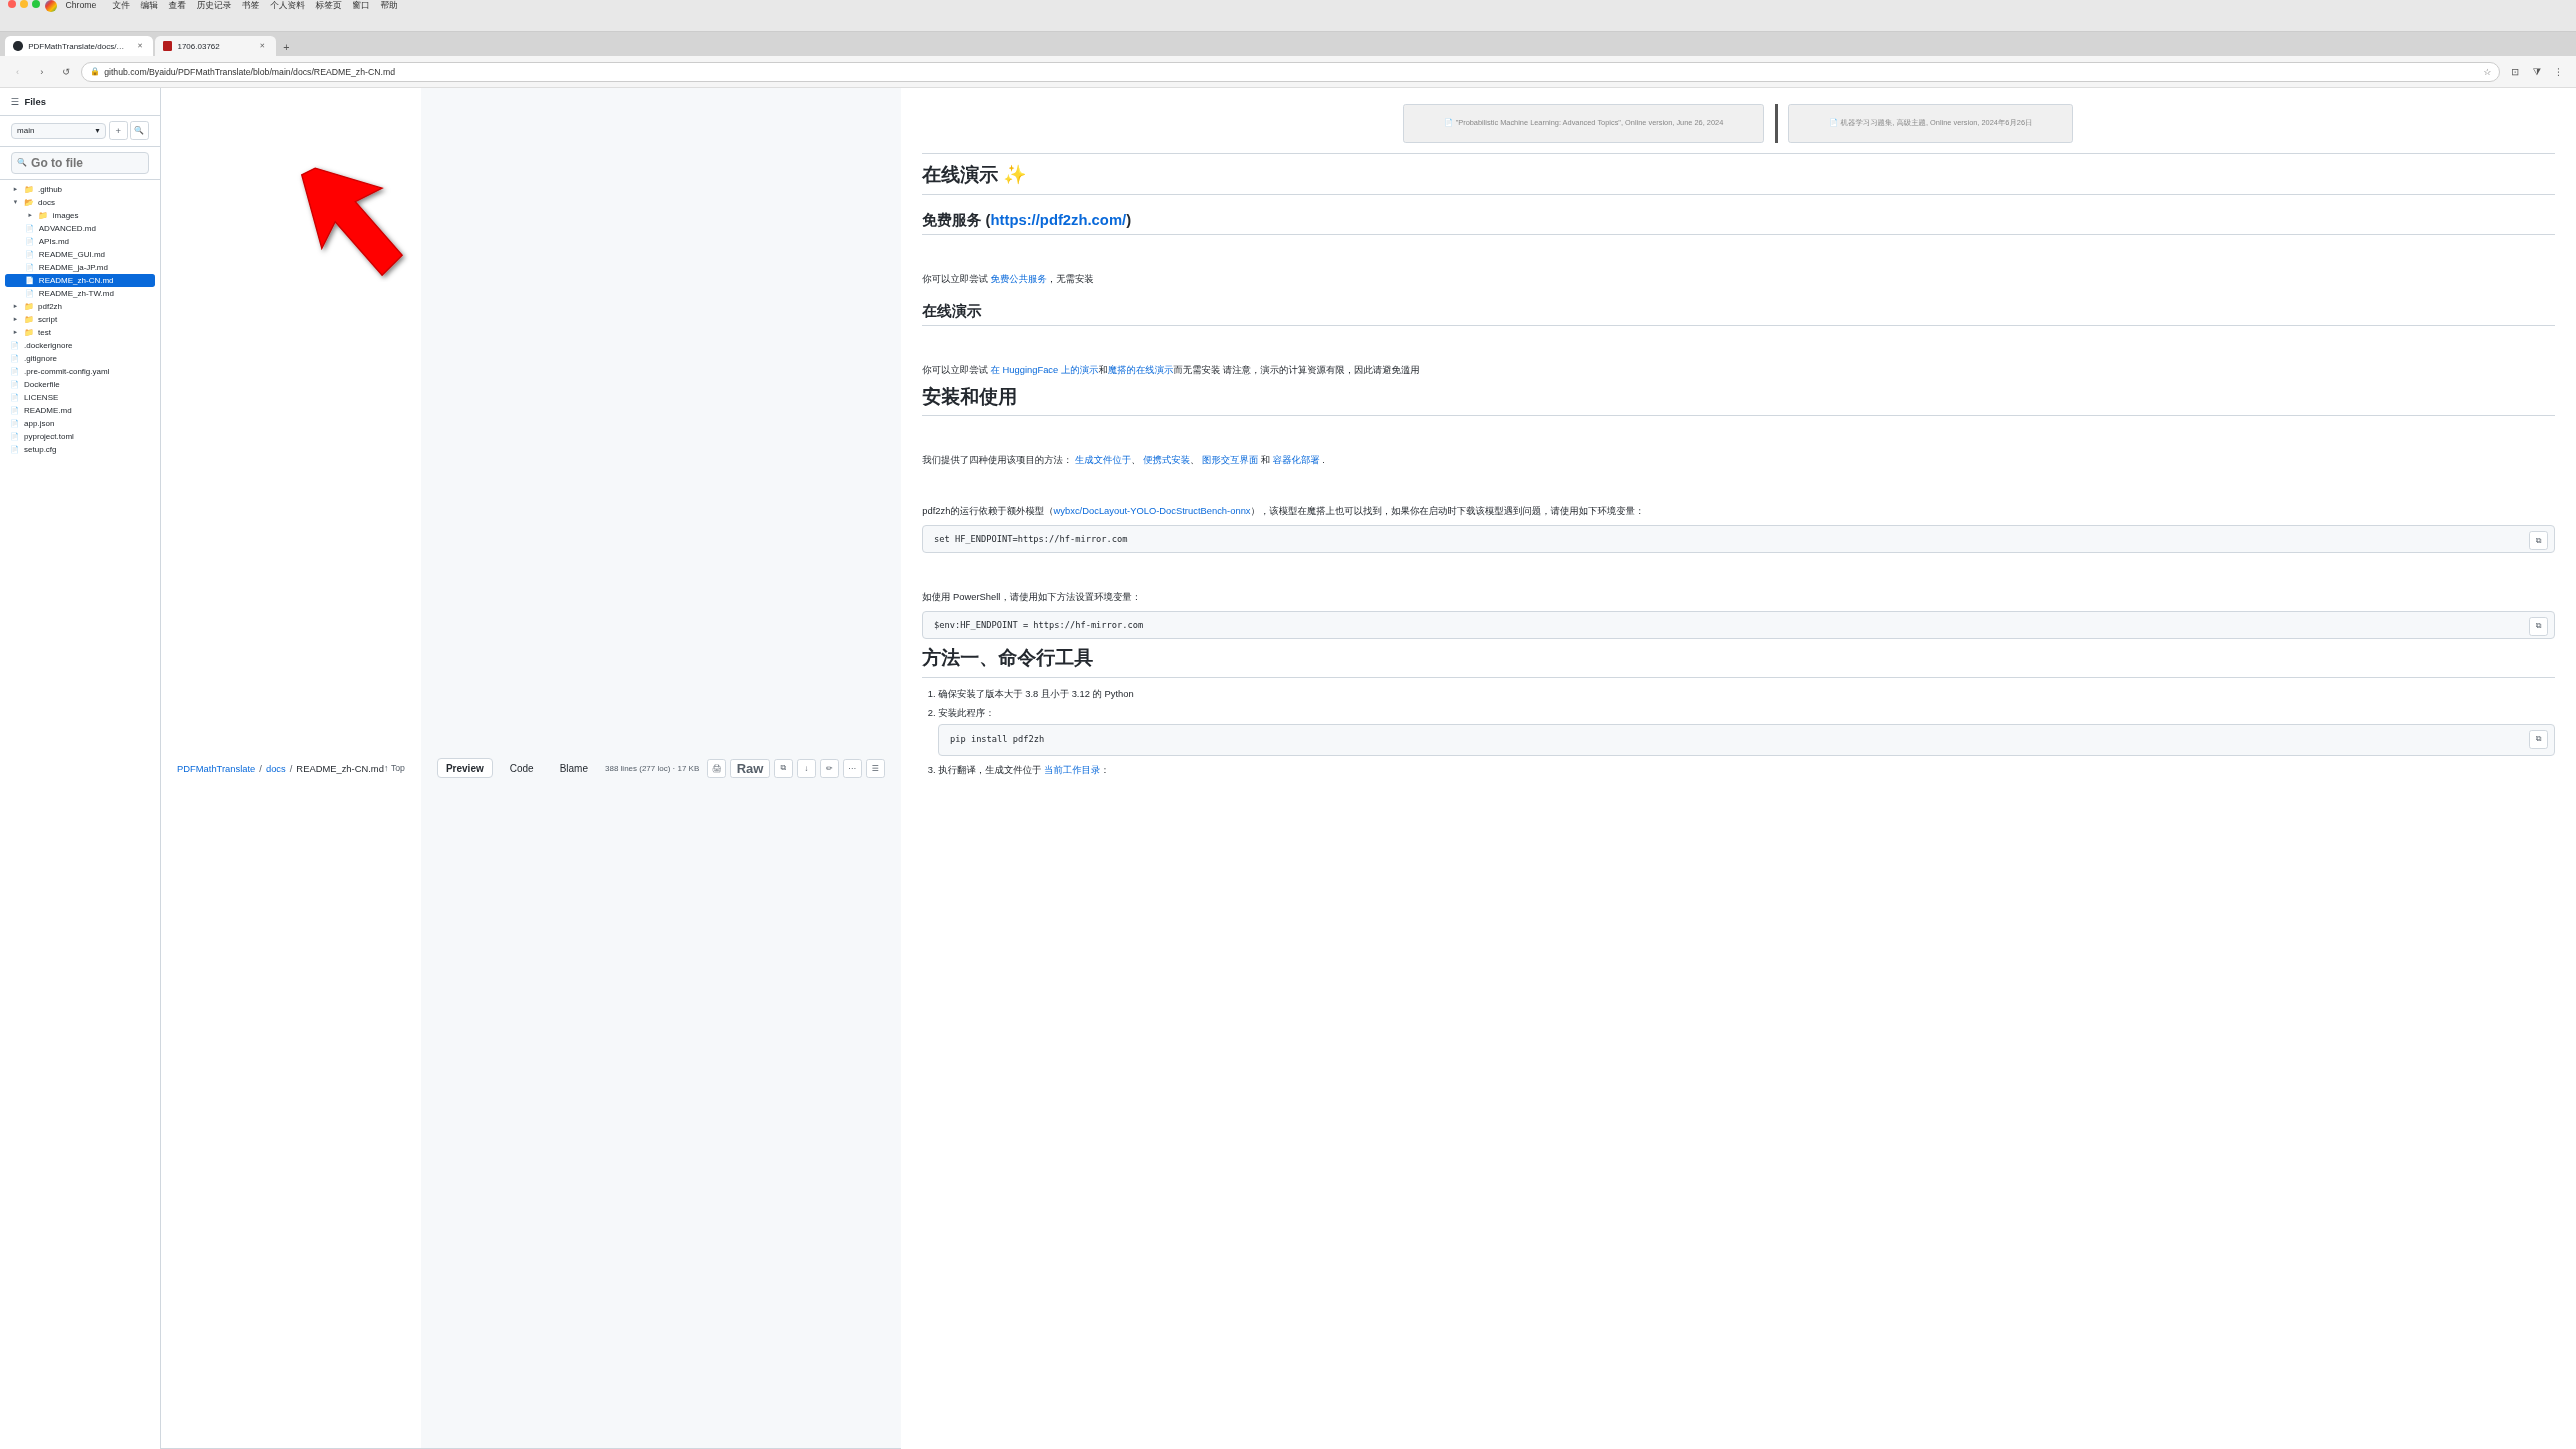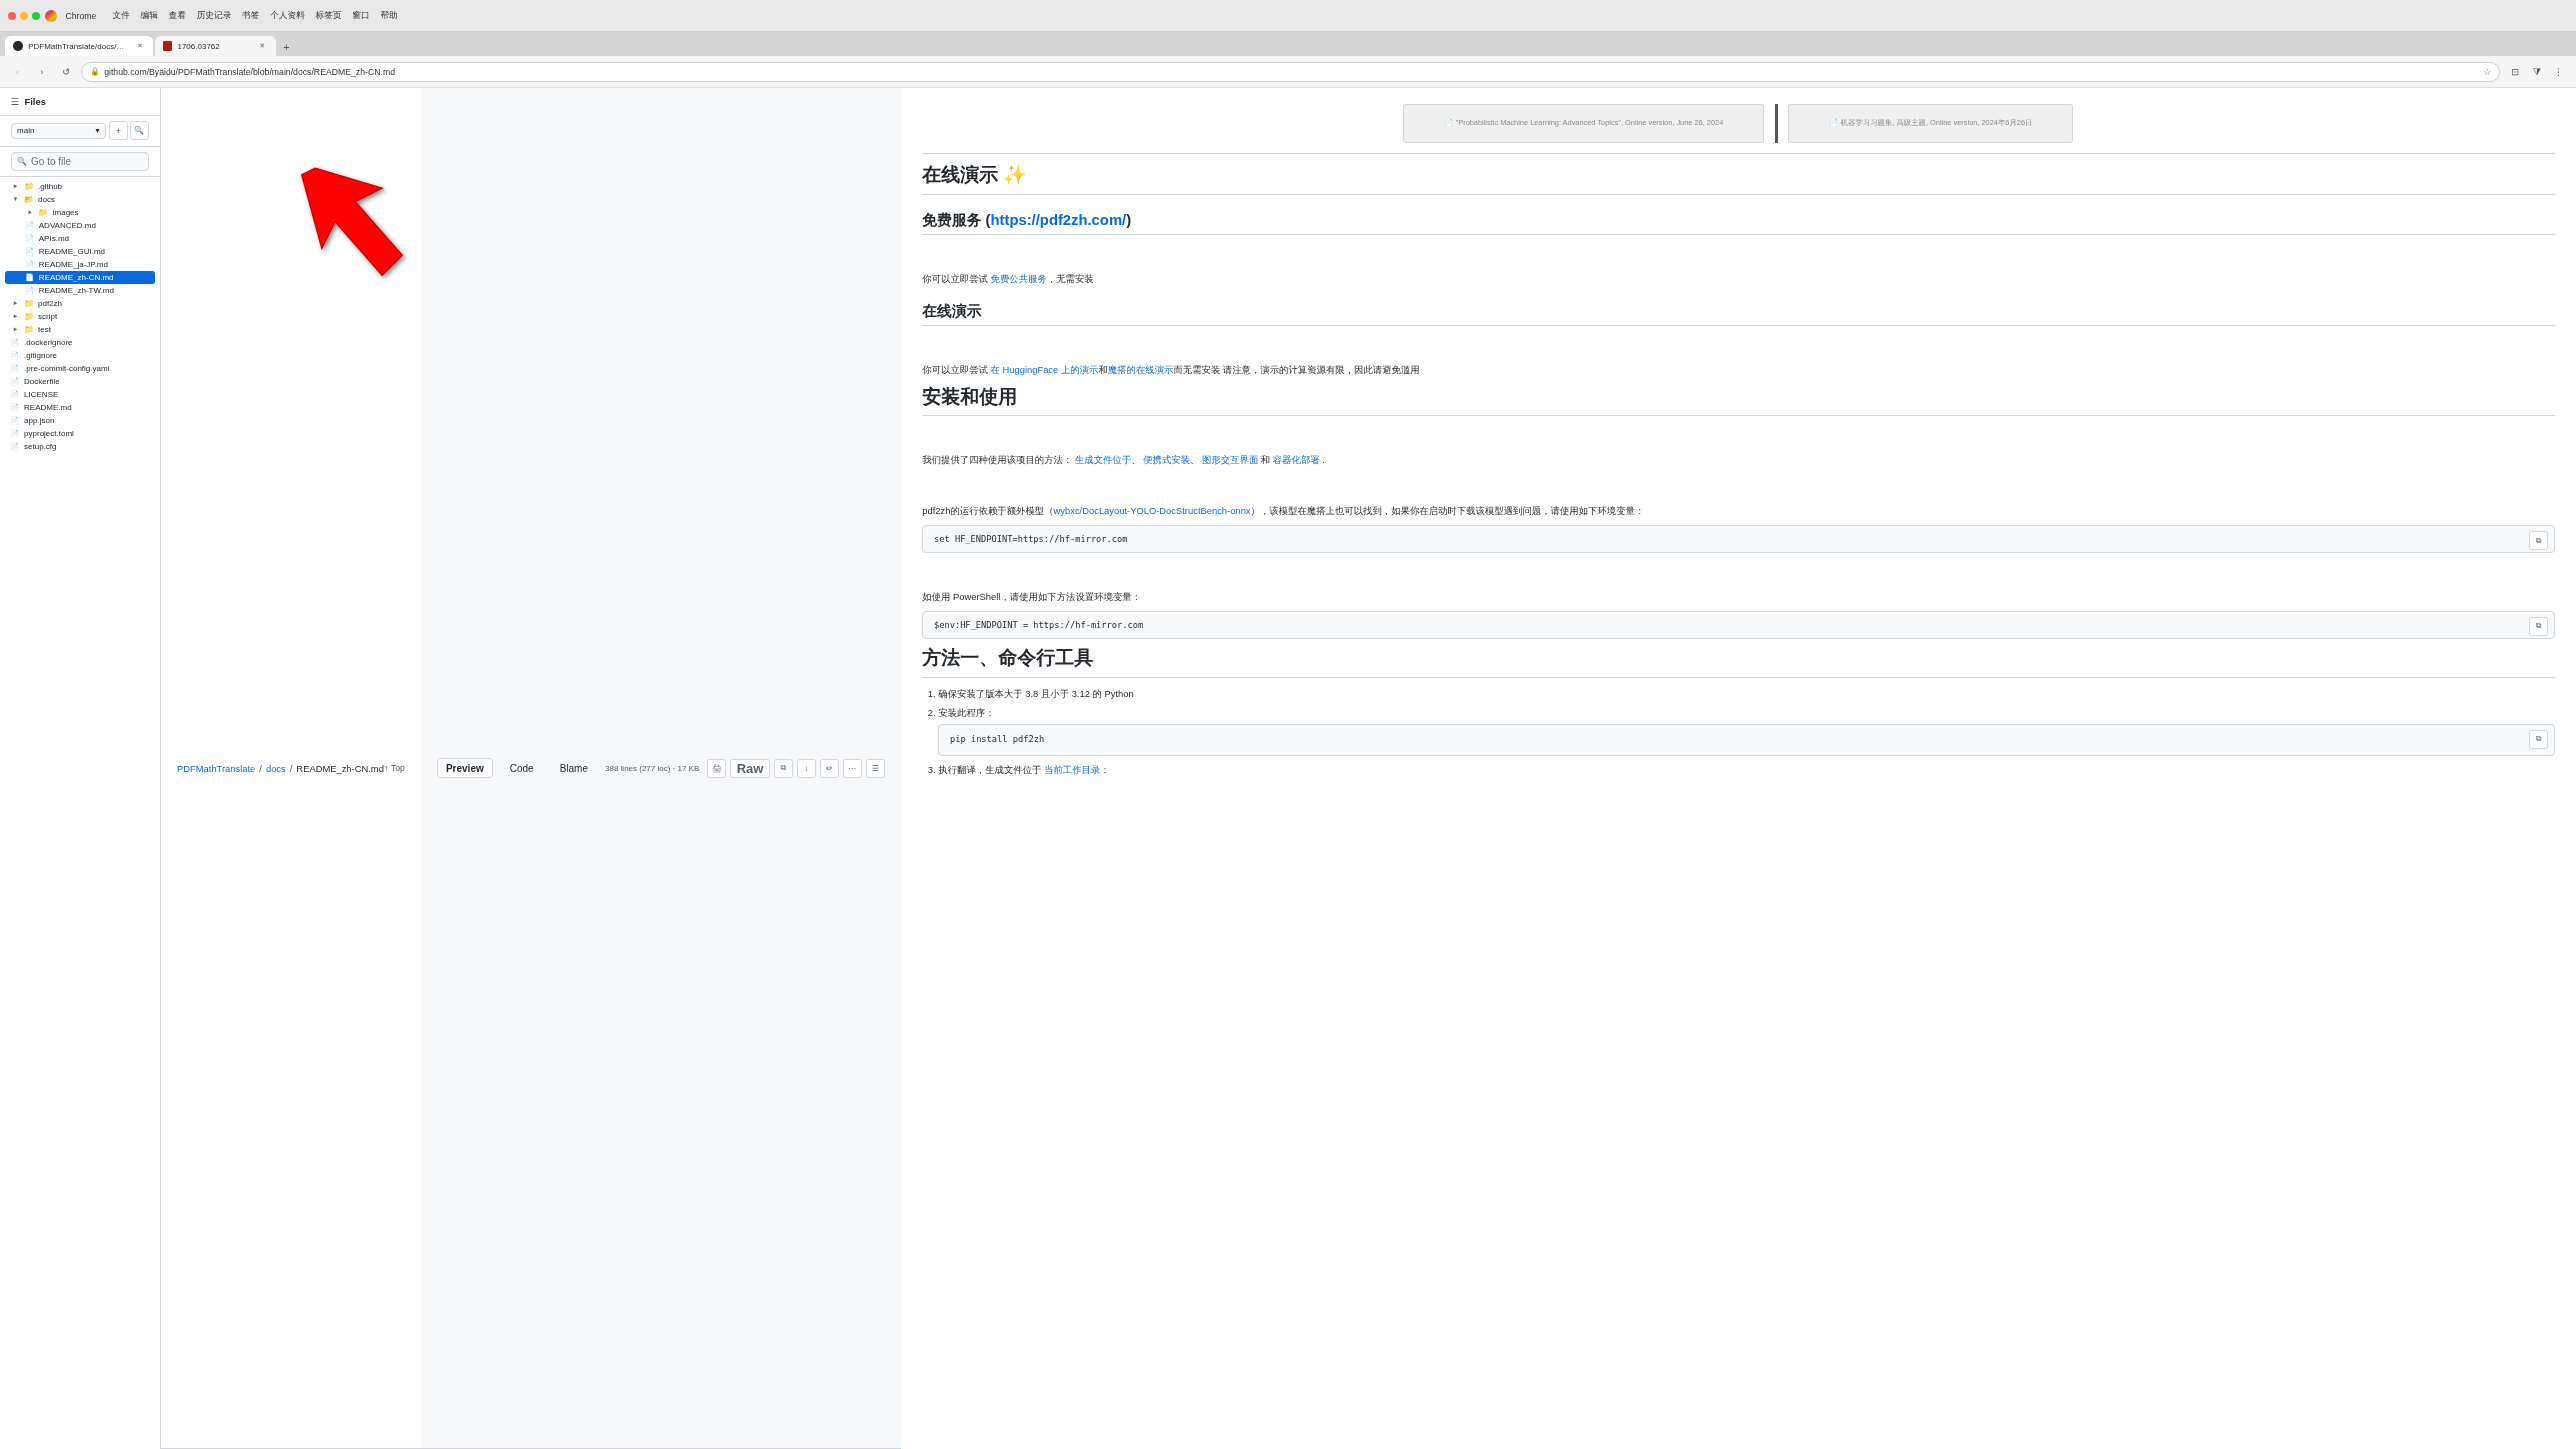--- a/index.html
+++ b/index.html
@@ -1,19 +1,19 @@
 <!DOCTYPE html>
 <html style="font-size:10.7px"><head>
   <meta charset="utf-8">
   <style>
     * { margin: 0; padding: 0; box-sizing: border-box; }
     body { font-family: -apple-system, BlinkMacSystemFont, 'Segoe UI', sans-serif; background: #f6f8fa; font-size: 9.4px; color: #24292f; overflow: hidden; }
 
     
-    .titlebar { height: 32px; background: #e8e8e8; display: flex; align-items: center; padding: 0 8px; gap: 5.4px; border-bottom: 0.7px solid #ccc; }
+    .titlebar { height: 32px; background: #e8e8e8; display: flex; padding: 0 8px; gap: 5.4px; border-bottom: 0.7px solid #ccc; }
     .traffic-lights { display: flex; gap: 4px; }
     .traffic-light { width: 8px; height: 8px; border-radius: 50%; cursor: pointer; }
     .tl-red { background: #ff5f57; }
     .tl-yellow { background: #febc2e; }
     .tl-green { background: #28c840; }
     .app-icon { width: 12px; height: 12px; background: #888; border-radius: 2px; }
     .app-name { font-size: 8.7px; color: #333; font-weight: 500; margin-left: 2.7px; }
     .menu-items { display: flex; gap: 10.7px; margin-left: 10.7px; font-size: 8.7px; color: #333; }
     .menu-item { cursor: pointer; }
 
@@ -44,21 +44,21 @@
 
     
     .sidebar { width: 161px; background: #fff; border-right: 0.7px solid #d0d7de; display: flex; flex-direction: column; overflow: hidden; flex-shrink: 0; }
     .sidebar-header { padding: 8px 10.7px; border-bottom: 0.7px solid #d0d7de; display: flex; align-items: center; gap: 5.4px; }
     .sidebar-header-icon { color: #57606a; font-size: 9.4px; }
     .sidebar-header-title { font-size: 9.4px; font-weight: 600; color: #24292f; }
     .sidebar-branch { padding: 5.4px 10.7px; border-bottom: 0.7px solid #d0d7de; display: flex; align-items: center; gap: 2.7px; }
     .branch-select { flex: 1; background: #f6f8fa; border: 0.7px solid #d0d7de; border-radius: 4px; padding: 2.7px 5.4px; font-size: 8px; cursor: pointer; display: flex; align-items: center; justify-content: space-between; }
     .sidebar-search { padding: 5.4px 10.7px; border-bottom: 0.7px solid #d0d7de; }
     .search-input-wrap { display: flex; align-items: center; gap: 4px; background: #f6f8fa; border: 0.7px solid #d0d7de; border-radius: 4px; padding: 2.7px 5.4px; }
-    .search-input { border: none; background: transparent; font-size: 10px; flex: 1; outline: none; color: #24292f; }
+    .search-input { border: none; background: transparent; font-size: 12px; flex: 1; outline: none; color: #24292f; font-weight: bold; }
     .search-shortcut { font-size: 6.7px; color: #57606a; background: #e1e4e8; border-radius: 2px; padding: 0.7px 2px; }
     .file-tree { flex: 1; overflow-y: auto; padding: 2.7px 0; }
     .tree-item { display: flex; align-items: center; gap: 4px; padding: 2px 10.7px; cursor: pointer; font-size: 8px; color: #24292f; }
     .tree-item.active { background: #0969da; color: #fff; border-radius: 2.7px; margin: 0 5.4px; padding: 2px 5.4px; }
     .tree-item.active .tree-icon { color: #fff; }
     .tree-icon { font-size: 8px; color: #57606a; width: 9.4px; text-align: center; flex-shrink: 0; }
     .tree-name { flex: 1; overflow: hidden; text-overflow: ellipsis; white-space: nowrap; }
     .tree-indent { width: 10.7px; flex-shrink: 0; }
 
     

